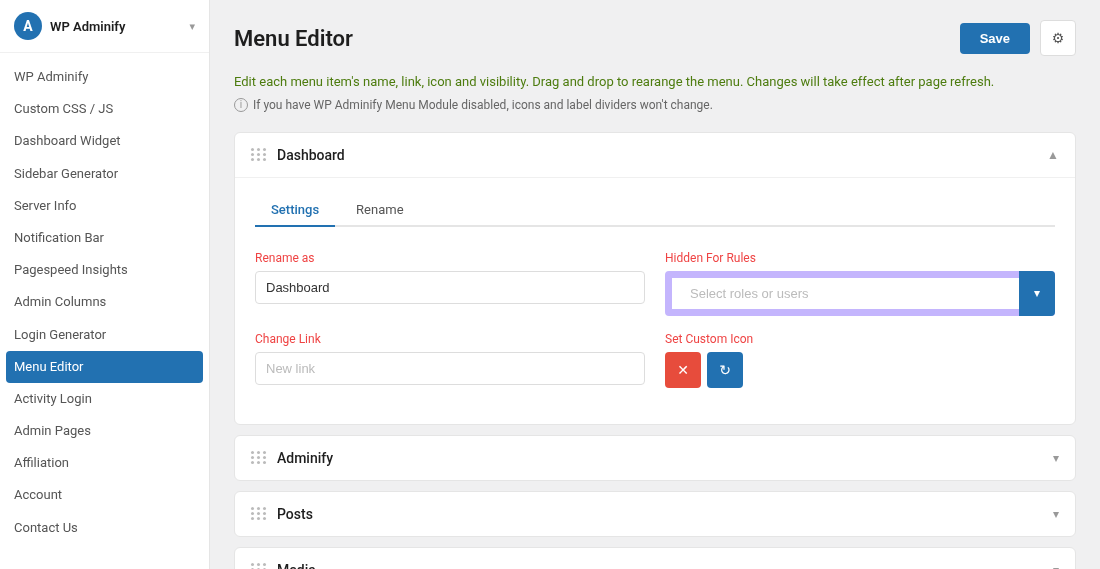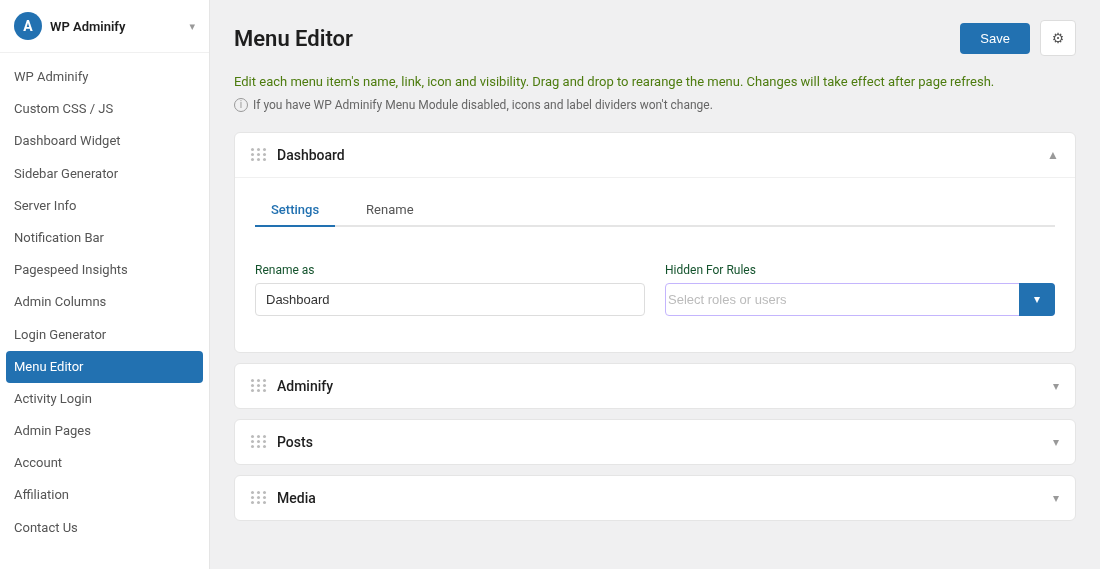--- a/index.html
+++ b/index.html
@@ -93,21 +93,21 @@
       align-items: center;
       gap: 10px;
     }
     .btn-save {
       background: #2271b1;
       color: #fff;
       border: none;
       padding: 8px 20px;
       border-radius: 4px;
       font-size: 13px;
-      font-weight: 400;
+      font-weight: 700;
       cursor: pointer;
     }
     .btn-settings {
       background: #fff;
       border: 1px solid #ddd;
       width: 36px;
       height: 36px;
       border-radius: 4px;
       cursor: pointer;
       display: flex;
@@ -175,22 +175,22 @@
     }
     .menu-card-body {
       border-top: 1px solid #f0f0f0;
       padding: 16px 20px 20px;
     }
 
     
     .tabs {
       display: flex;
       border-bottom: 2px solid #e5e5e5;
-      margin-bottom: 36px;
-      gap: 15px;
+      margin-bottom: 24px;
+      gap: 5px;
     }
     .tab {
       padding: 8px 16px;
       font-size: 13px;
       cursor: pointer;
       color: #555;
       border-bottom: 2px solid transparent;
       margin-bottom: -2px;
     }
     .tab.active {
@@ -202,42 +202,42 @@
     
     .form-row {
       display: grid;
       grid-template-columns: 1fr 1fr;
       gap: 20px;
       margin-bottom: 16px;
     }
     .form-group label {
       display: block;
       font-size: 12px;
-      color: #14532d;
+      color: #ef4444;
       margin-bottom: 6px;
     }
     .form-control {
       width: 100%;
       padding: 8px 10px;
       border: 1px solid #ddd;
       border-radius: 4px;
       font-size: 13px;
       color: #333;
       background: #fff;
     }
     .form-control::placeholder {
       color: #bbb;
     }
     .select-wrapper {
       position: relative;
     }
     .select-control {
       width: 100%;
-      padding: 8px 36px 8px 2px;
-      border: 1px solid #c4b5fd;
+      padding: 8px 36px 8px 18px;
+      border: 7px solid #c4b5fd;
       border-radius: 4px;
       font-size: 13px;
       color: #bbb;
       background: #fff;
       appearance: none;
     }
     .select-arrow {
       position: absolute;
       right: 0;
       top: 0;
@@ -308,22 +308,22 @@
       <div class="sidebar-item">Dashboard Widget</div>
       <div class="sidebar-item">Sidebar Generator</div>
       <div class="sidebar-item">Server Info</div>
       <div class="sidebar-item">Notification Bar</div>
       <div class="sidebar-item">Pagespeed Insights</div>
       <div class="sidebar-item">Admin Columns</div>
       <div class="sidebar-item">Login Generator</div>
       <div class="sidebar-item active">Menu Editor</div>
       <div class="sidebar-item">Activity Login</div>
       <div class="sidebar-item">Admin Pages</div>
+      <div class="sidebar-item">Affiliation</div>
       <div class="sidebar-item">Account</div>
-      <div class="sidebar-item">Affiliation</div>
       <div class="sidebar-item">Contact Us</div>
     </nav>
 </aside>
 
 <main class="main">
   <div class="page-header">
     <h1 class="page-title">Menu Editor</h1>
     <div class="header-actions">
       <button class="btn-save">Save</button>
       <button class="btn-settings">⚙</button>
@@ -370,20 +370,33 @@
       <div class="form-group">
         <label>Hidden For Rules</label>
         <div class="select-wrapper">
           <select class="select-control">
             <option value="">Select roles or users</option>
           </select>
           <div class="select-arrow">▾</div>
         </div>
       </div>
     </div>
+          <div class="form-row">
+      <div class="form-group">
+        <label>Change Link</label>
+        <input class="form-control" type="text" placeholder="New link" style="">
+      </div>
+      <div class="form-group">
+        <label>Set Custom Icon</label>
+        <div class="icon-buttons">
+          <button class="icon-btn icon-btn-red">✕</button>
+          <button class="icon-btn icon-btn-blue">↻</button>
+        </div>
+      </div>
+    </div>
         </div>
       </div>
       <div class="menu-card">
         <div class="menu-card-header">
           <div class="menu-card-header-left">
             <div>
               <div class="dots-grid">
                 <div class="dot"></div>
                 <div class="dot"></div>
                 <div class="dot"></div>

